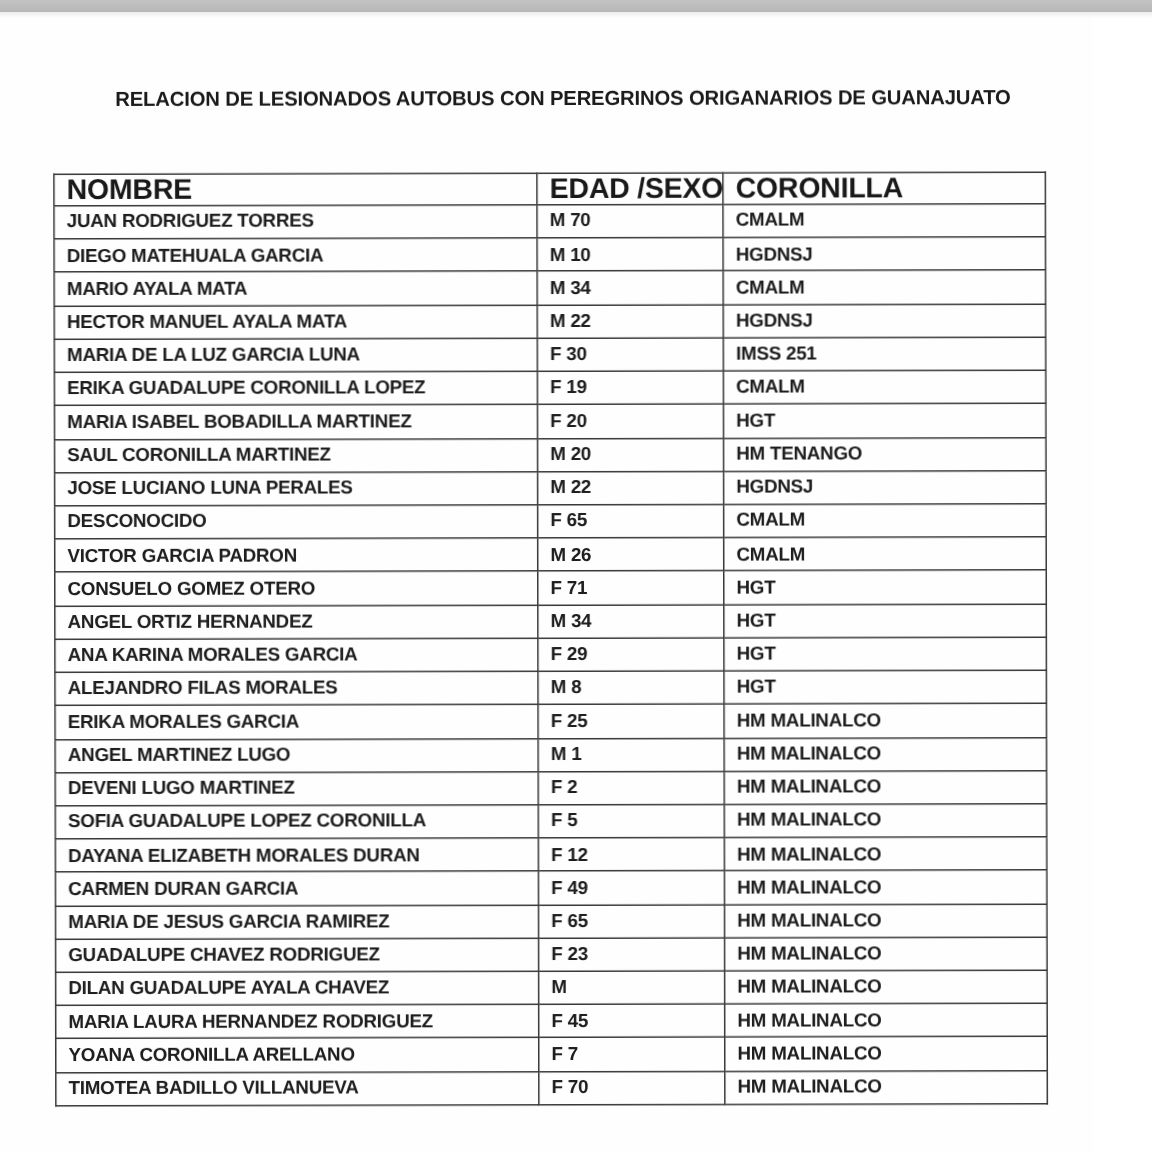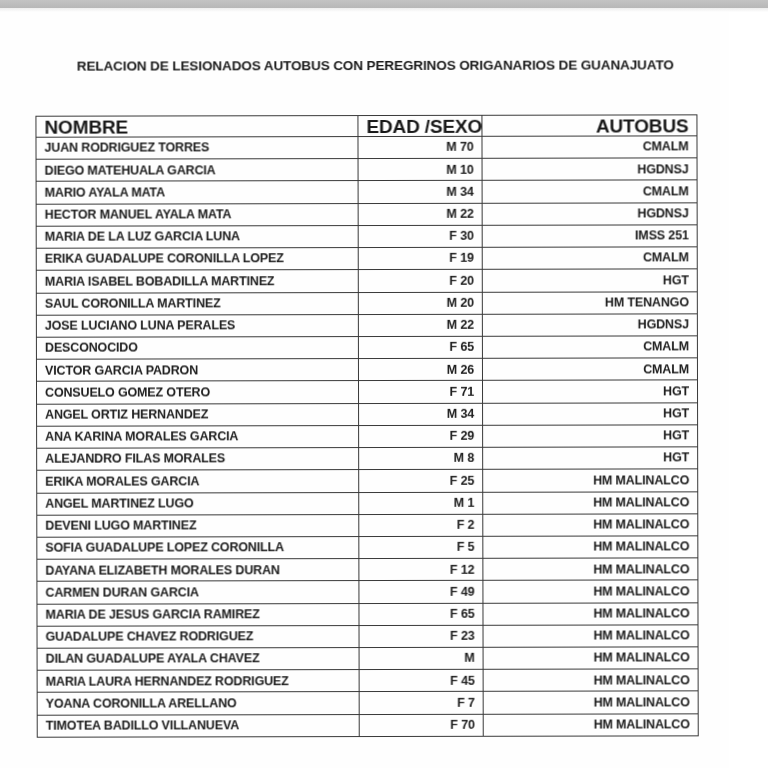--- a/index.html
+++ b/index.html
@@ -70,21 +70,21 @@
     font-weight: 700;
     color: #222222;
     letter-spacing: -0.15px;
     white-space: nowrap;
     overflow: hidden;
     line-height: 1;
     vertical-align: middle;
   }
   table.doc-table th { font-size: 19px; color: #1d1d1d; }
   .al { text-align: left; }
-  .ac { text-align: right; }
+  .ac { text-align: left; }
 </style>
 </head>
 <body>
 
 <div class="screen">
   <div class="topbar"></div>
   <div class="topbar-shadow"></div>
 
   <div class="scan">
     <div class="doc-title">RELACION DE LESIONADOS AUTOBUS CON PEREGRINOS ORIGANARIOS DE GUANAJUATO</div>
@@ -92,21 +92,21 @@
     <table class="doc-table">
       <colgroup>
         <col class="c-name">
         <col class="c-age">
         <col class="c-hospital">
       </colgroup>
       <thead>
         <tr>
           <th class="al">NOMBRE</th>
           <th class="ac">EDAD /SEXO</th>
-          <th class="ac">AUTOBUS</th>
+          <th class="ac">CORONILLA</th>
         </tr>
       </thead>
       <tbody>
           <tr>
             <td class="al">JUAN RODRIGUEZ TORRES</td>
             <td class="ac">M 70</td>
             <td class="ac">CMALM</td>
           </tr>
           <tr>
             <td class="al">DIEGO MATEHUALA GARCIA</td>

